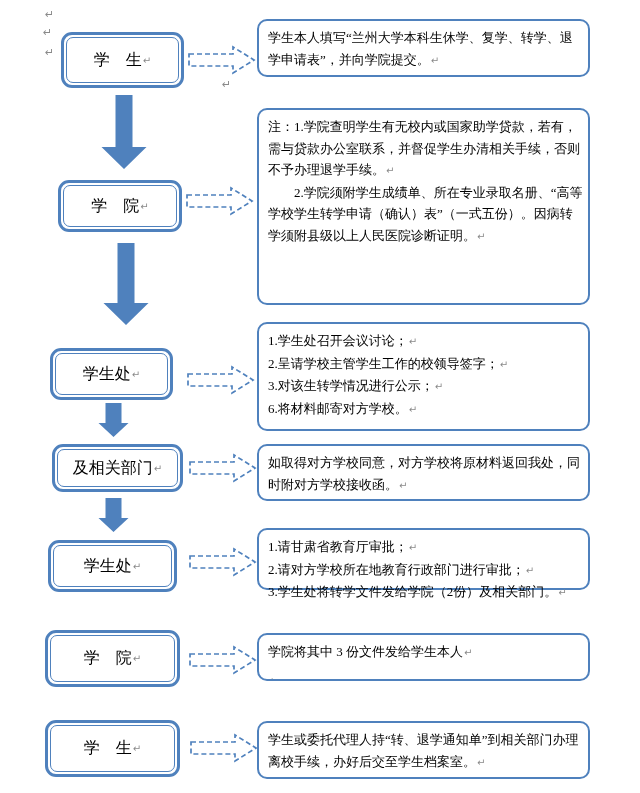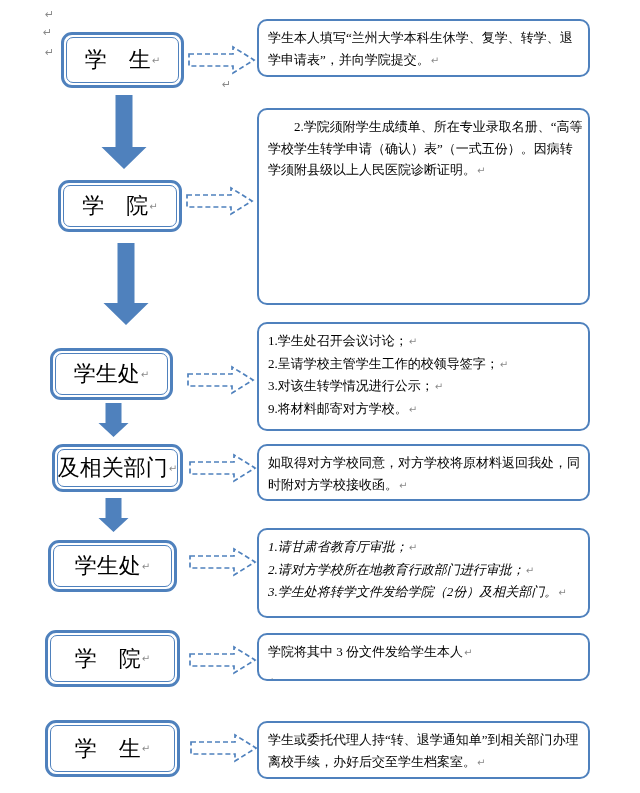--- a/index.html
+++ b/index.html
@@ -24,21 +24,21 @@
     box-sizing: border-box;
     background: #fff;
   }
   .node-inner {
     position: absolute; inset: 2px;
     border: 1px solid var(--accent, #4f81bd);
     border-radius: 7px;
     display: flex; align-items: center; justify-content: center;
   }
   .node-label {
-    font-size: 22px;
+    font-size: 16px;
     color: var(--text, #000);
     white-space: pre;
   }
 
   
   .note {
     position: absolute;
     border: 2px solid var(--accent, #4f81bd);
     border-radius: 10px;
     box-sizing: border-box;
@@ -73,21 +73,21 @@
   .n3 { left: 50px;  top: 348px; width: 123px; height: 52px; }
   .n4 { left: 52px;  top: 444px; width: 131px; height: 48px; }
   .n5 { left: 48px;  top: 540px; width: 129px; height: 52px; }
   .n6 { left: 45px;  top: 630px; width: 135px; height: 57px; }
   .n7 { left: 45px;  top: 720px; width: 135px; height: 57px; }
 
   .r1 { left: 257px; top: 19px;  width: 333px; height: 58px; }
   .r2 { left: 257px; top: 108px; width: 333px; height: 197px; }
   .r3 { left: 257px; top: 322px; width: 333px; height: 109px; }
   .r4 { left: 257px; top: 444px; width: 333px; height: 57px; }
-  .r5 { left: 257px; top: 528px; width: 333px; height: 90px; font-style: italic; }
+  .r5 { left: 257px; top: 528px; width: 333px; height: 62px; }
   .r6 { left: 257px; top: 633px; width: 333px; height: 48px; }
   .r7 { left: 257px; top: 721px; width: 333px; height: 58px; }
 
   .a1 { left: 100px; top: 95px; }
   .a2 { left: 102px; top: 243px; }
   .a3 { left: 98px;  top: 403px; }
   .a4 { left: 98px;  top: 498px; }
 
   .d1 { left: 188px; top: 45px; }
   .d2 { left: 186px; top: 186px; }
@@ -188,28 +188,29 @@
   </svg>
   <svg class="shape d7" width="68" height="30" viewBox="0 0 68 30">
     <path d="M1 9 H45 V2 L66 15 L45 28 V21 H1 Z" style="fill:none;stroke:var(--accent);stroke-width:1.7;stroke-dasharray:5 3"></path>
   </svg>
 
   <div class="note r1">
     <p><span>学生本人填写“兰州大学本科生休学、复学、转学、退学申请表”，并向学院提交。</span><span class="rm">↵</span></p>
   </div>
 
   <div class="note r2">
+    <p><span>注：1.学院查明学生有无校内或国家助学贷款，若有，需与贷款办公室联系，并督促学生办清相关手续，否则不予办理退学手续。</span><span class="rm">↵</span></p>
     <p><span>　　2.学院须附学生成绩单、所在专业录取名册、“高等学校学生转学申请（确认）表”（一式五份）。因病转学须附县级以上人民医院诊断证明。</span><span class="rm">↵</span></p>
   </div>
 
   <div class="note r3">
     <p><span>1.学生处召开会议讨论；</span><span class="rm">↵</span></p>
     <p><span>2.呈请学校主管学生工作的校领导签字；</span><span class="rm">↵</span></p>
     <p><span>3.对该生转学情况进行公示；</span><span class="rm">↵</span></p>
-    <p><span>9.将材料邮寄对方学校。</span><span class="rm">↵</span></p>
+    <p><span>6.将材料邮寄对方学校。</span><span class="rm">↵</span></p>
   </div>
 
   <div class="note r4">
     <p><span>如取得对方学校同意，对方学校将原材料返回我处，同时附对方学校接收函。</span><span class="rm">↵</span></p>
   </div>
 
   <div class="note r5">
     <p><span>1.请甘肃省教育厅审批；</span><span class="rm">↵</span></p>
     <p><span>2.请对方学校所在地教育行政部门进行审批；</span><span class="rm">↵</span></p>
     <p><span>3.学生处将转学文件发给学院（2份）及相关部门。</span><span class="rm">↵</span></p>

